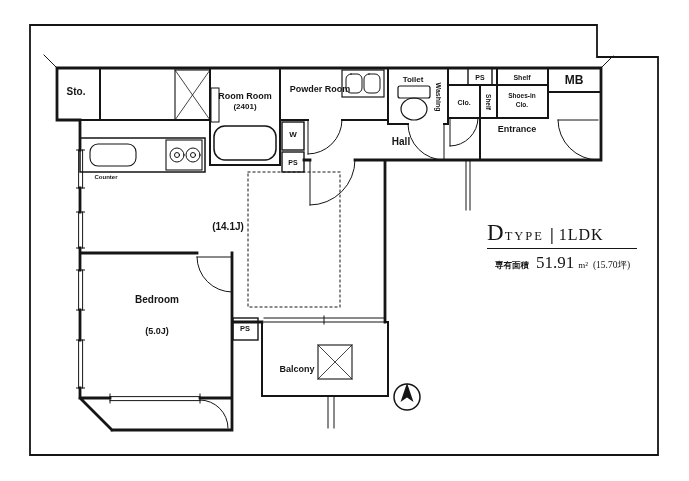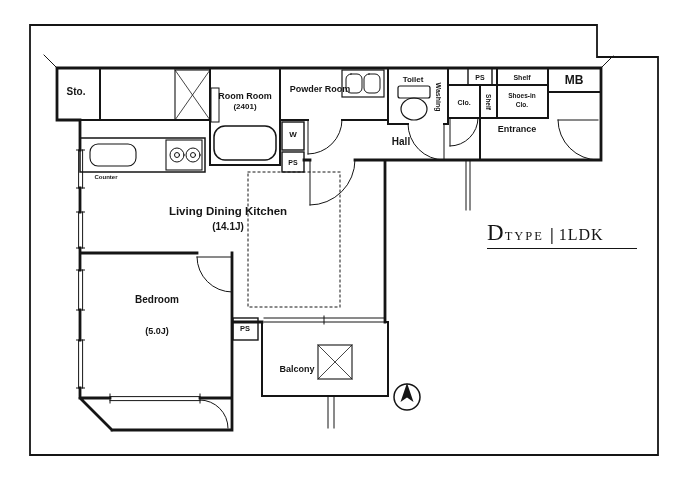--- a/index.html
+++ b/index.html
@@ -138,32 +138,37 @@
   <div class="lbl v" style="left:438px;top:97px;font-size:7px">Washing</div>
   <div class="lbl" style="left:480px;top:77px;font-size:7px">PS</div>
   <div class="lbl" style="left:464px;top:102px;font-size:7px">Clo.</div>
   <div class="lbl v" style="left:488px;top:102px;font-size:6.5px">Shelf</div>
   <div class="lbl" style="left:522px;top:77px;font-size:7px">Shelf</div>
   <div class="lbl" style="left:522px;top:96px;font-size:6.5px">Shoes-in</div>
   <div class="lbl" style="left:522px;top:105px;font-size:6.5px">Clo.</div>
   <div class="lbl" style="left:574px;top:80px;font-size:12px">MB</div>
   <div class="lbl" style="left:401px;top:142px;font-size:10px">Hall</div>
   <div class="lbl" style="left:517px;top:129px;font-size:9px">Entrance</div>
-  <div class="lbl" style="left:228px;top:212px;font-size:11.5px">Living Dining Kitchen</div>
   <div class="lbl" style="left:228px;top:227px;font-size:10px">(14.1J)</div>
   <div class="lbl" style="left:157px;top:300px;font-size:10px">Bedroom</div>
   <div class="lbl" style="left:157px;top:331px;font-size:9px">(5.0J)</div>
   <div class="lbl" style="left:297px;top:369px;font-size:9px">Balcony</div>
   <div class="lbl" style="left:106px;top:177px;font-size:6px">Counter</div>
   <div class="lbl" style="left:293px;top:135px;font-size:8px">W</div>
   <div class="lbl" style="left:293px;top:162px;font-size:7px">PS</div>
   <div class="lbl" style="left:245px;top:329px;font-size:7.5px">PS</div>
 
   <div class="titleblock">
     <div class="t1">
       <span class="tD">D</span>
       <span class="tT">TYPE</span>
       <span class="tBar">|</span>
       <span class="tL">1LDK</span>
     </div>
+    <div class="t2">
+      <span class="aLab">専有面積</span>
+      <span class="aVal">51.91</span>
+      <span class="aUnit">m²</span>
+      <span class="aTsu">(15.70坪)</span>
+    </div>
   </div>
 
 </div>
 
 </body></html>

